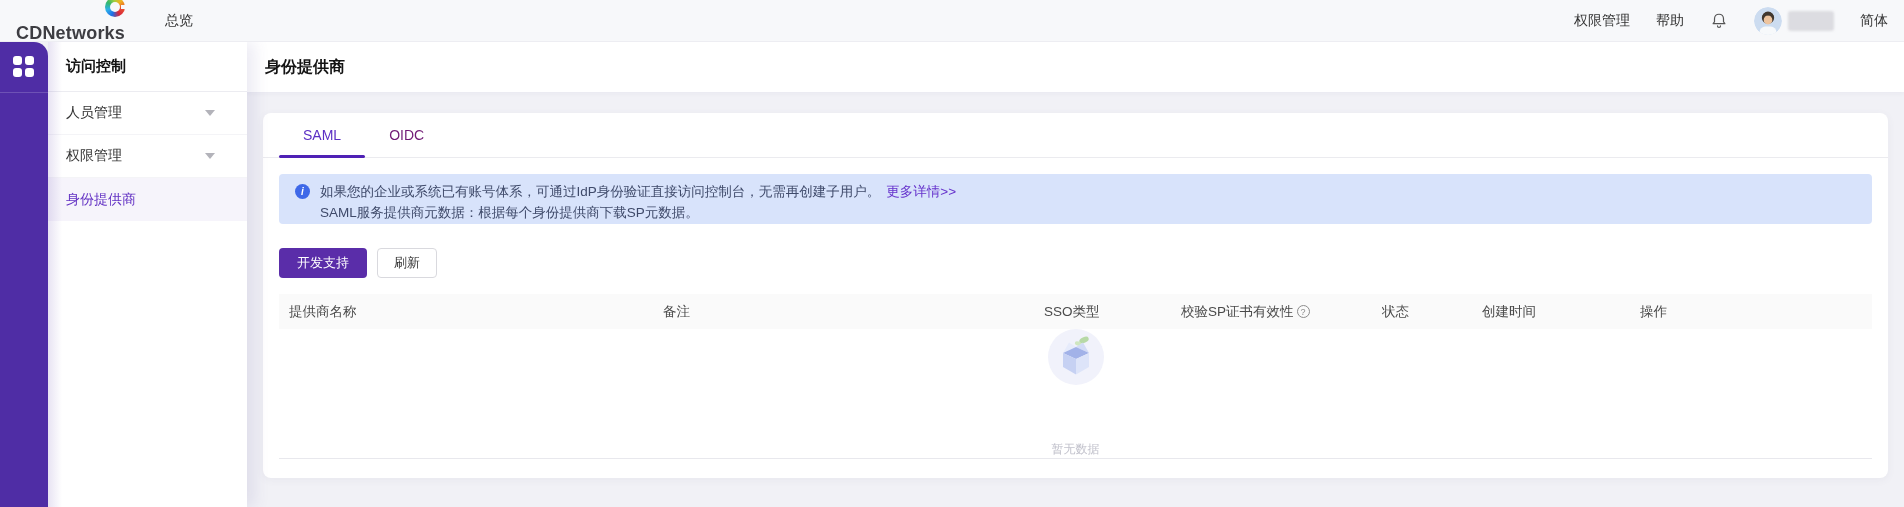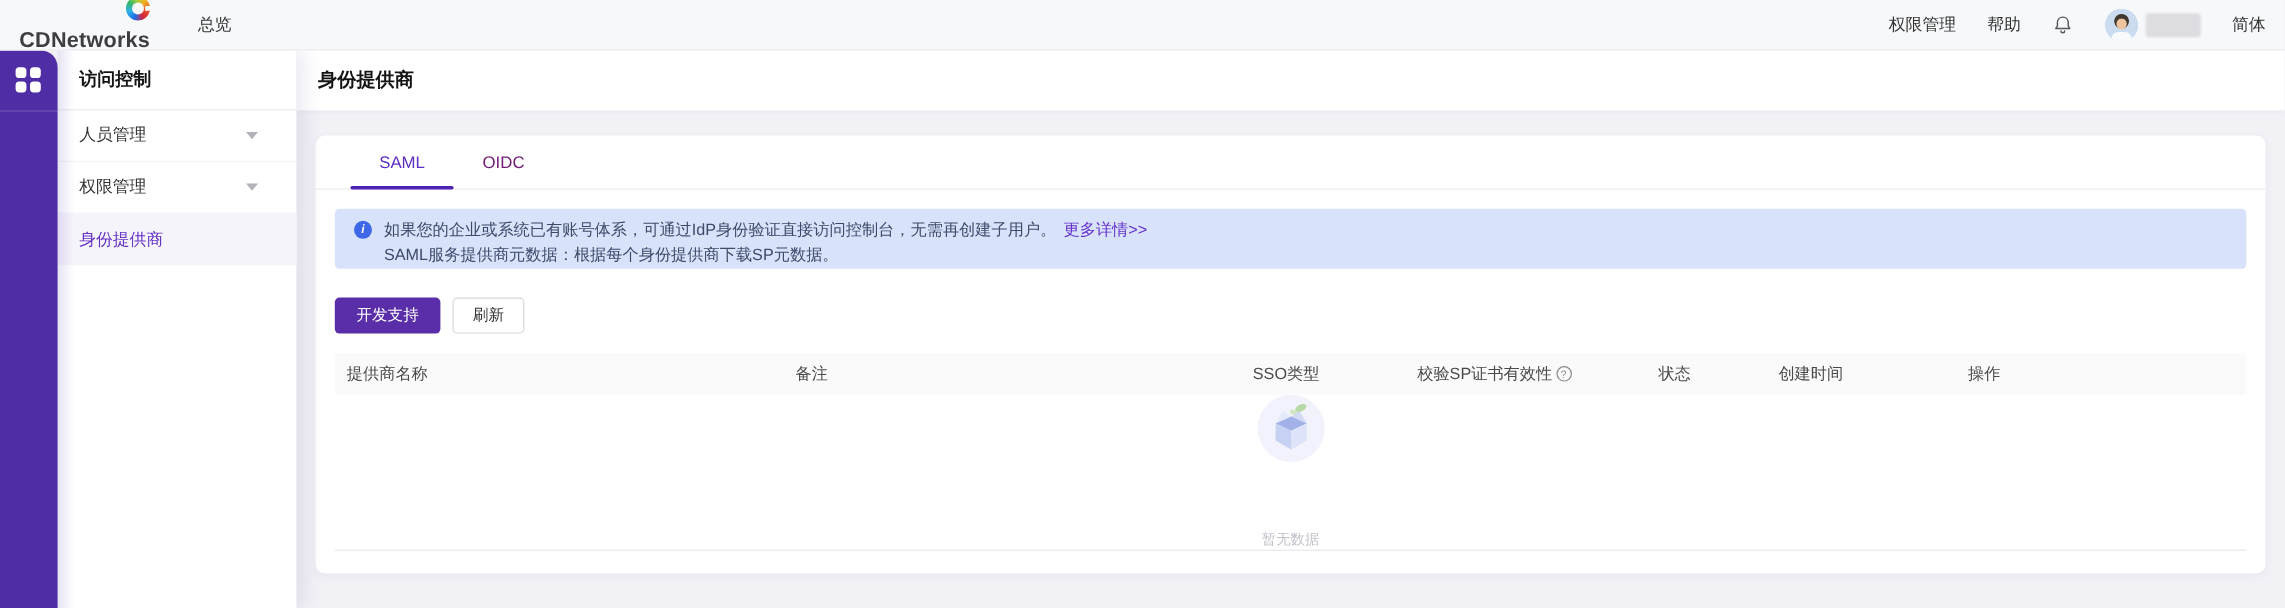--- a/index.html
+++ b/index.html
@@ -45,21 +45,21 @@
 
   
   .main { position:absolute; left:247px; top:42px; width:1657px; height:465px; background:#f1f1f6; }
   .page-head { height:50px; background:#fff; display:flex; align-items:center; padding-left:18px;
                box-shadow:0 2px 4px rgba(60,60,90,0.04); }
   .page-title { font-size:16px; font-weight:700; color:#141414; }
 
   .card { position:absolute; left:16px; top:71px; width:1625px; height:365px; background:#fff;
           border-radius:8px; box-shadow:0 2px 8px rgba(80,80,120,0.06); }
 
-  .tabbar { height:45px; display:flex; align-items:flex-end; padding-left:29px; border-bottom:1px solid #ebebef; }
+  .tabbar { height:45px; display:flex; align-items:flex-end; padding-left:16px; border-bottom:1px solid #ebebef; }
   .tab { padding:0 24px; height:44px; display:flex; align-items:center; font-size:14px; color:#701a75;
          cursor:pointer; position:relative; }
   .tab.active { color:#5b2fc4; font-weight:500; }
   .tab.active::after { content:""; position:absolute; left:0; right:0; bottom:-1px; height:3px;
                        background:#4f21b5; border-radius:2px; }
 
   .banner { margin:16px 16px 0; height:50px; background:#d8e3fb; border-radius:4px;
             display:flex; padding:7px 14px 0; }
   .info-icon { width:15px; height:15px; border-radius:50%; background:#3e68e8; color:#fff; font-size:10px;
                font-weight:700; display:flex; align-items:center; justify-content:center; margin:3px 10px 0 2px;

